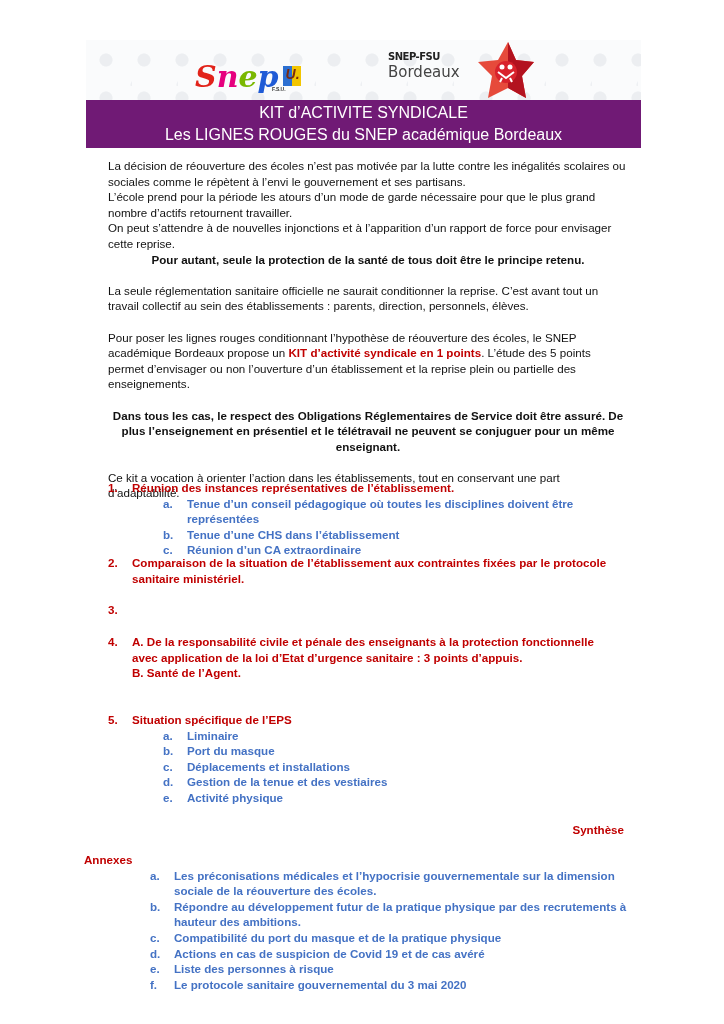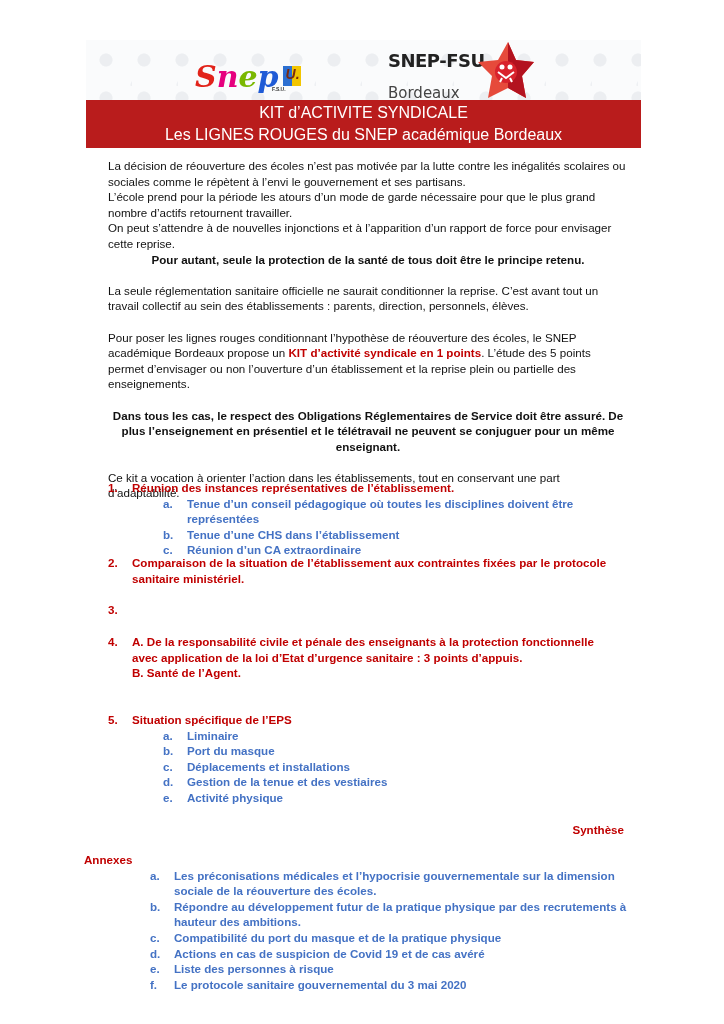--- a/index.html
+++ b/index.html
@@ -13,25 +13,25 @@
                 #fafbfc;
               background-size: 38px 38px, 46px 46px, auto; }
     .logo-snep { position: absolute; left: 195px; top: 52px; height: 40px; display: flex; align-items: flex-end; }
     .logo-snep .l { font-family: "DejaVu Serif", serif; font-weight: bold; font-style: italic; font-size: 30px; line-height: 30px; }
     .logo-box { width: 18px; height: 20px; margin-left: 4px; margin-bottom: 6px;
                 background: linear-gradient(90deg, #2c6fd1 0 50%, #f2c500 50% 100%); position: relative; }
     .logo-box span { position: absolute; left: 3px; top: 0px; font-size: 14px; font-weight: bold; color: #7a2a10; font-style: italic; }
     .logo-fsu { position: absolute; left: 272px; top: 86px; font-size: 5px; font-weight: bold; color: #333; }
 
     .brand { position: absolute; left: 388px; top: 52px; line-height: 1; }
-    .brand .t1 { font-family: "DejaVu Sans", sans-serif; font-weight: bold; font-size: 18px; color: #222; letter-spacing: -0.5px; }
-    .brand .t2 { font-family: "DejaVu Sans", sans-serif; font-size: 15px; color: #444; margin-top: 16px; }
+    .brand .t1 { font-family: "DejaVu Sans", sans-serif; font-weight: bold; font-size: 10px; color: #222; letter-spacing: -0.5px; }
+    .brand .t2 { font-family: "DejaVu Sans", sans-serif; font-size: 15px; color: #444; margin-top: 3px; }
     .star { position: absolute; left: 478px; top: 42px; width: 56px; height: 58px; }
 
-    .title-bar { position: absolute; left: 86px; top: 100px; width: 555px; height: 48px; background: #b91c1c;
+    .title-bar { position: absolute; left: 86px; top: 100px; width: 555px; height: 48px; background: #701a75;
                  color: #fff; text-align: center; }
     .title-bar div { font-size: 16px; line-height: 22px; }
     .title-bar .t1 { margin-top: 2px; }
 
     .content { position: absolute; left: 108px; top: 158px; width: 520px; font-size: 11.6px; line-height: 15.6px; }
     .content p { margin: 0; }
     .gap { height: 15.6px; }
     .bold { font-weight: bold; text-align: center; }
     .red { color: #c00000; font-weight: bold; }
     .blue { color: #4472c4; font-weight: bold; }

